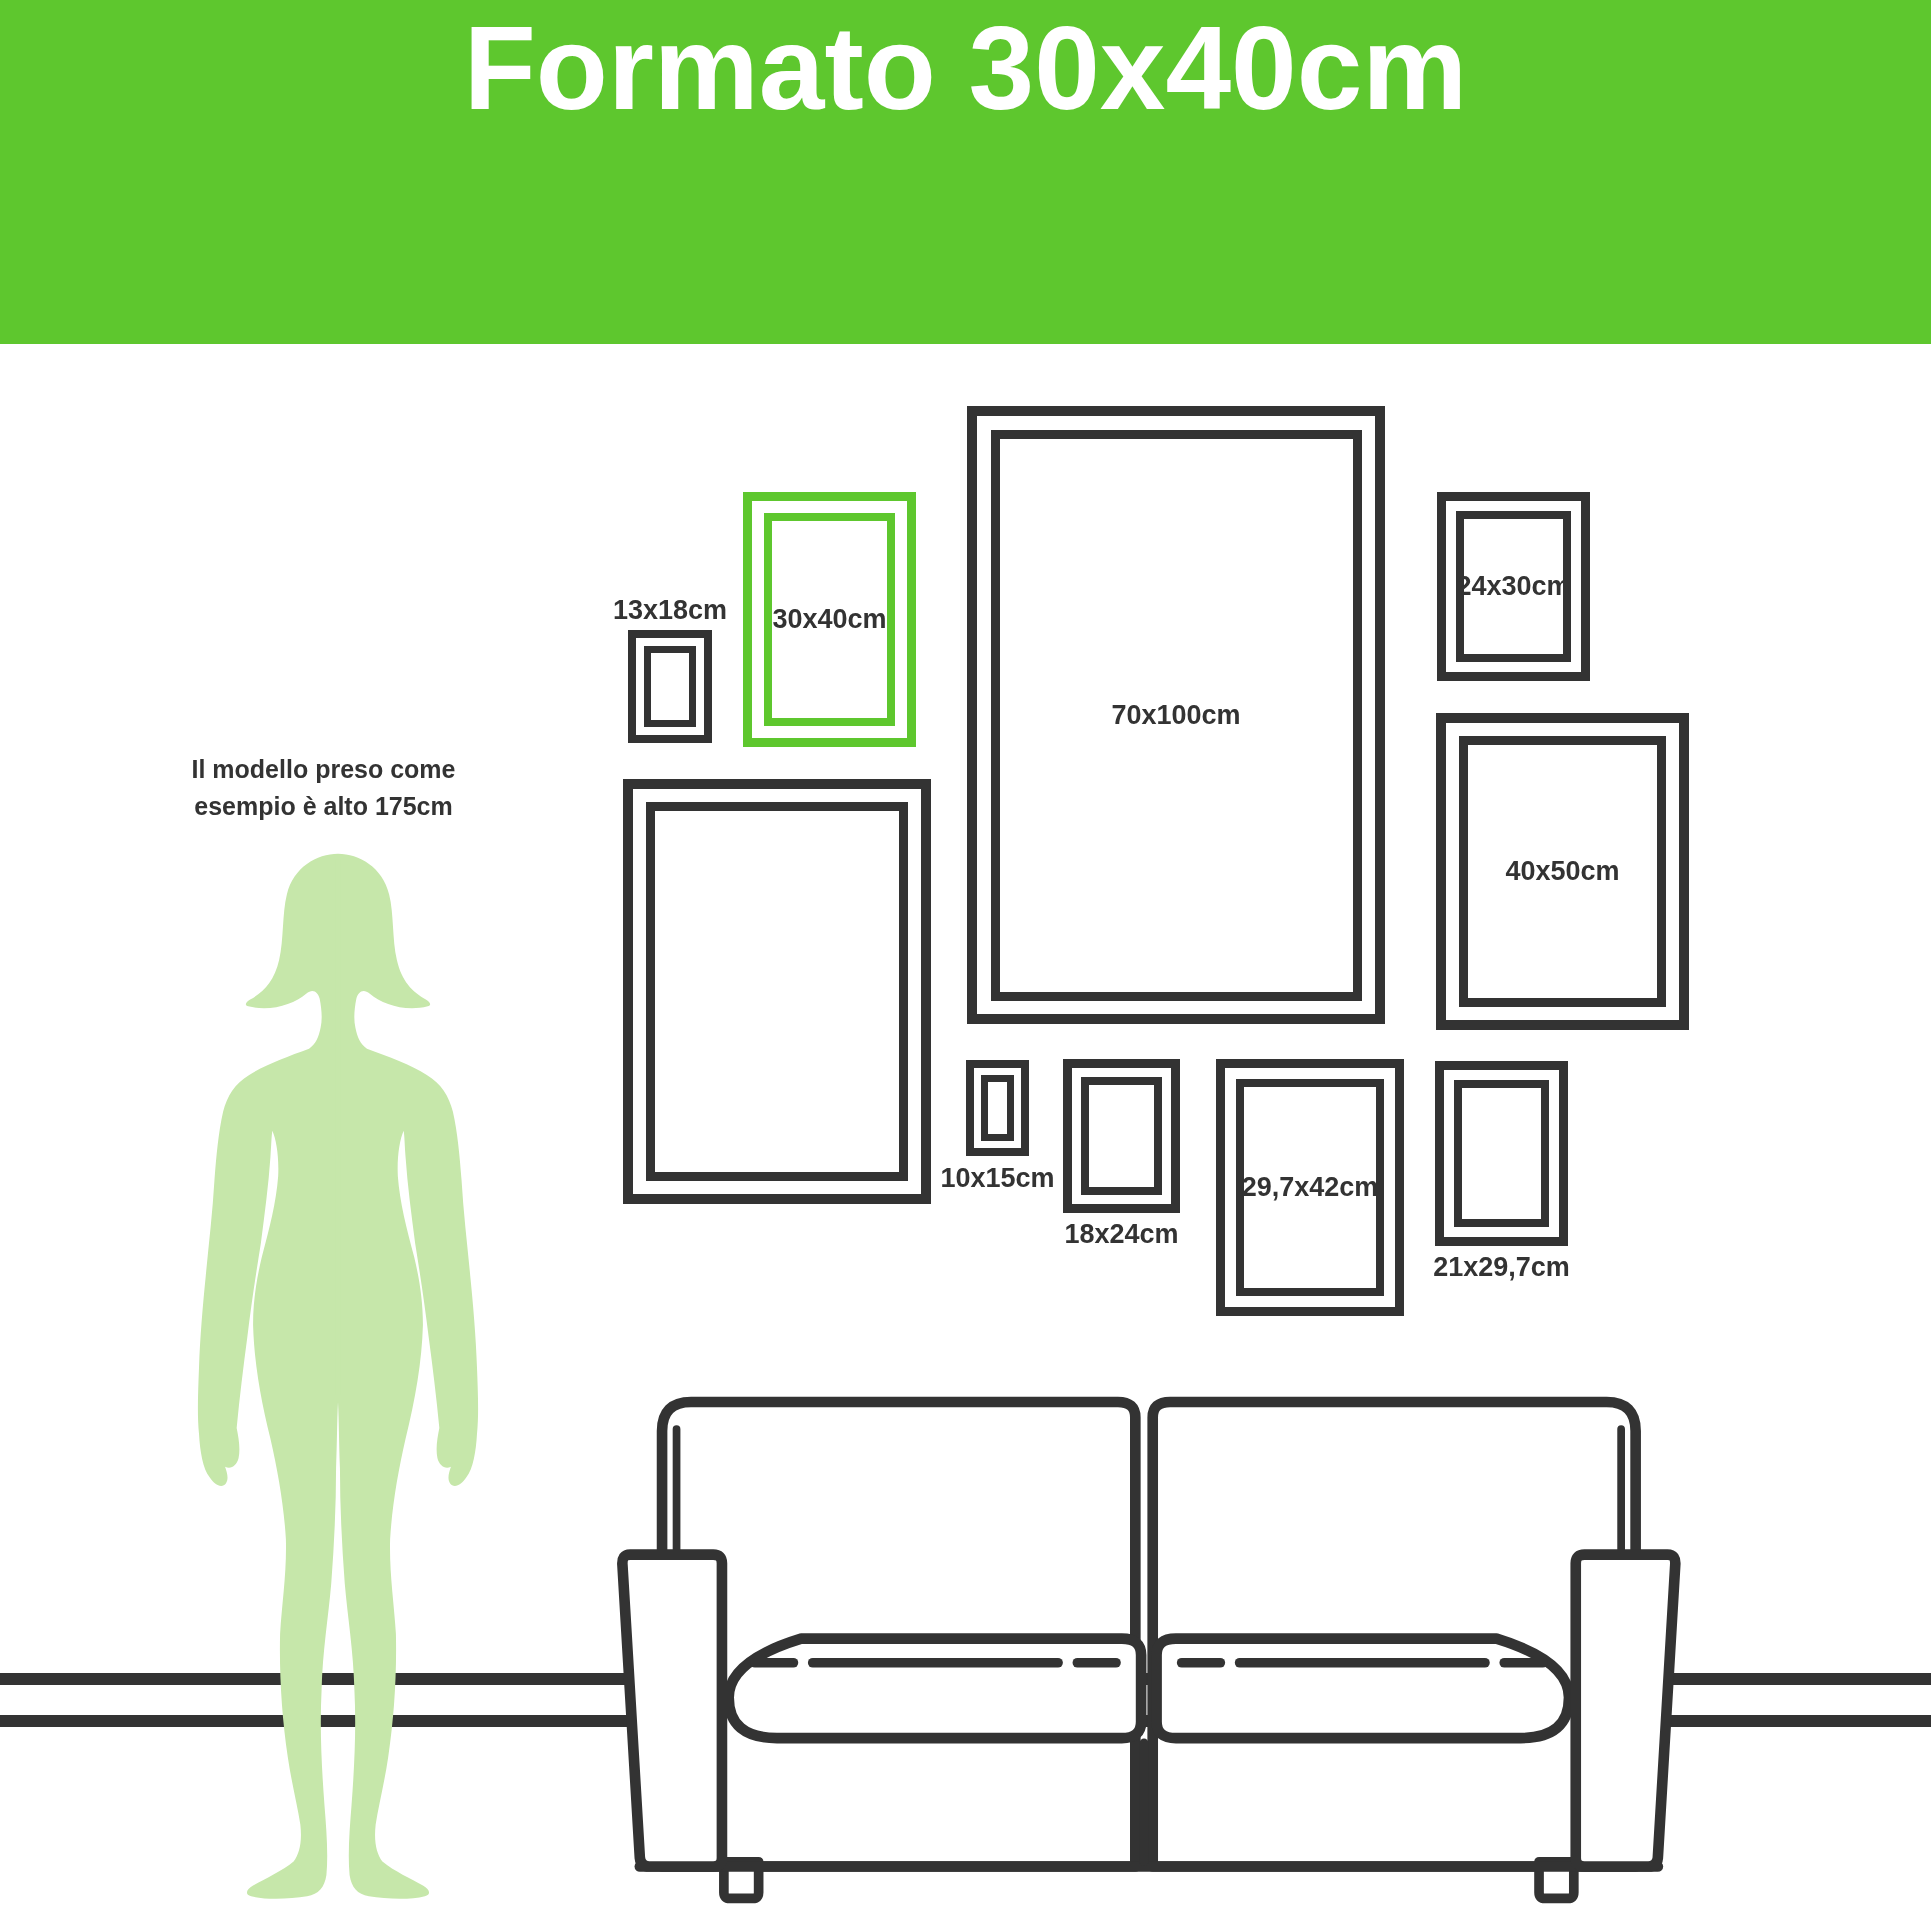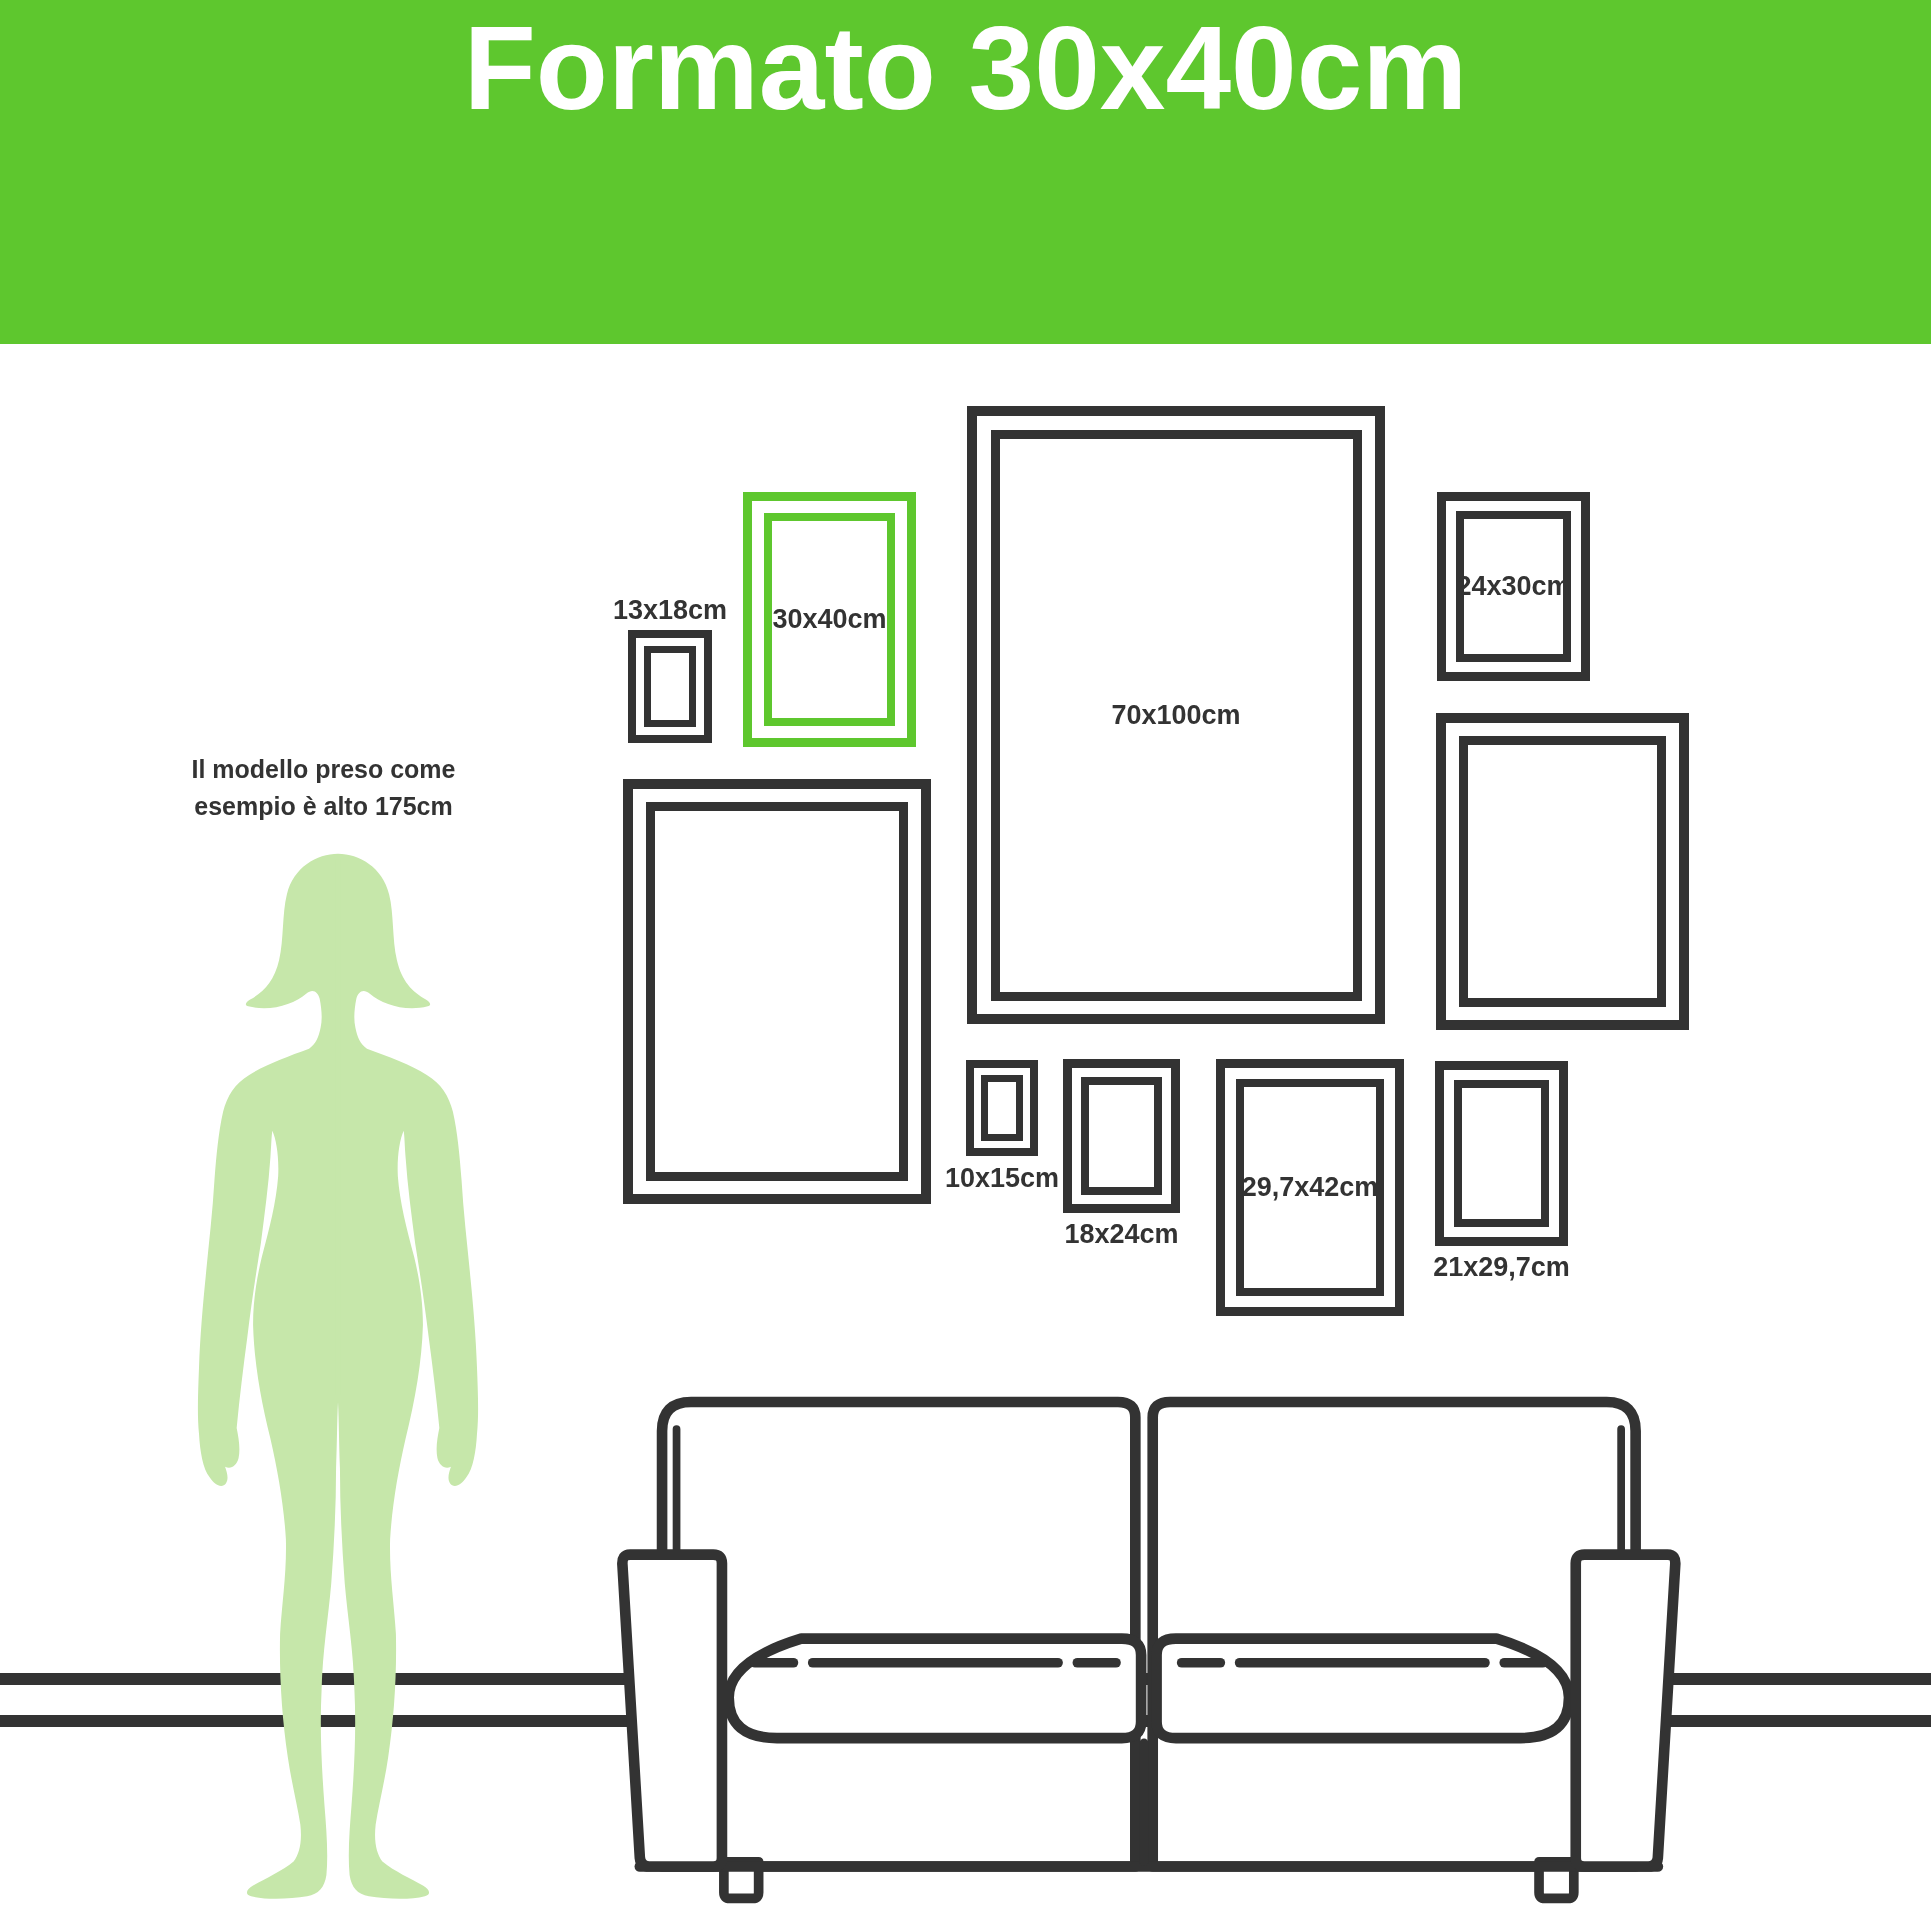--- a/index.html
+++ b/index.html
@@ -137,25 +137,26 @@
     <div class="frame pos-inside" style="left: 967px; top: 406px; width: 418px; height: 618px; --fc: #333333; --bw: 10.6px; --gap: 13.5px; --ibw: 9.7px;">
       <div class="inner"></div>
       <span class="lbl">70x100cm</span>
     </div>
     <div class="frame pos-inside" style="left: 1437px; top: 492px; width: 153px; height: 189px; --fc: #333333; --bw: 9.7px; --gap: 9.7px; --ibw: 8.7px;">
       <div class="inner"></div>
       <span class="lbl">24x30cm</span>
     </div>
     <div class="frame pos-inside" style="left: 1436px; top: 713px; width: 253px; height: 317px; --fc: #333333; --bw: 10.6px; --gap: 12.6px; --ibw: 9.7px;">
       <div class="inner"></div>
+      <span class="lbl">40x50cm</span>
     </div>
     <div class="frame pos-inside" style="left: 623px; top: 779px; width: 308px; height: 425px; --fc: #333333; --bw: 10.6px; --gap: 12.6px; --ibw: 9.7px;">
       <div class="inner"></div>
     </div>
-    <div class="frame pos-below" style="left: 966px; top: 1060px; width: 72px; height: 96px; --fc: #333333; --bw: 8.7px; --gap: 6.8px; --ibw: 7.7px;">
+    <div class="frame pos-below" style="left: 966px; top: 1060px; width: 63px; height: 96px; --fc: #333333; --bw: 8.7px; --gap: 6.8px; --ibw: 7.7px;">
       <div class="inner"></div>
       <span class="lbl">10x15cm</span>
     </div>
     <div class="frame pos-below" style="left: 1063px; top: 1059px; width: 117px; height: 154px; --fc: #333333; --bw: 9.7px; --gap: 8.7px; --ibw: 8.7px;">
       <div class="inner"></div>
       <span class="lbl">18x24cm</span>
     </div>
     <div class="frame pos-inside" style="left: 1216px; top: 1059px; width: 188px; height: 257px; --fc: #333333; --bw: 9.7px; --gap: 10.6px; --ibw: 8.7px;">
       <div class="inner"></div>
       <span class="lbl">29,7x42cm</span>

